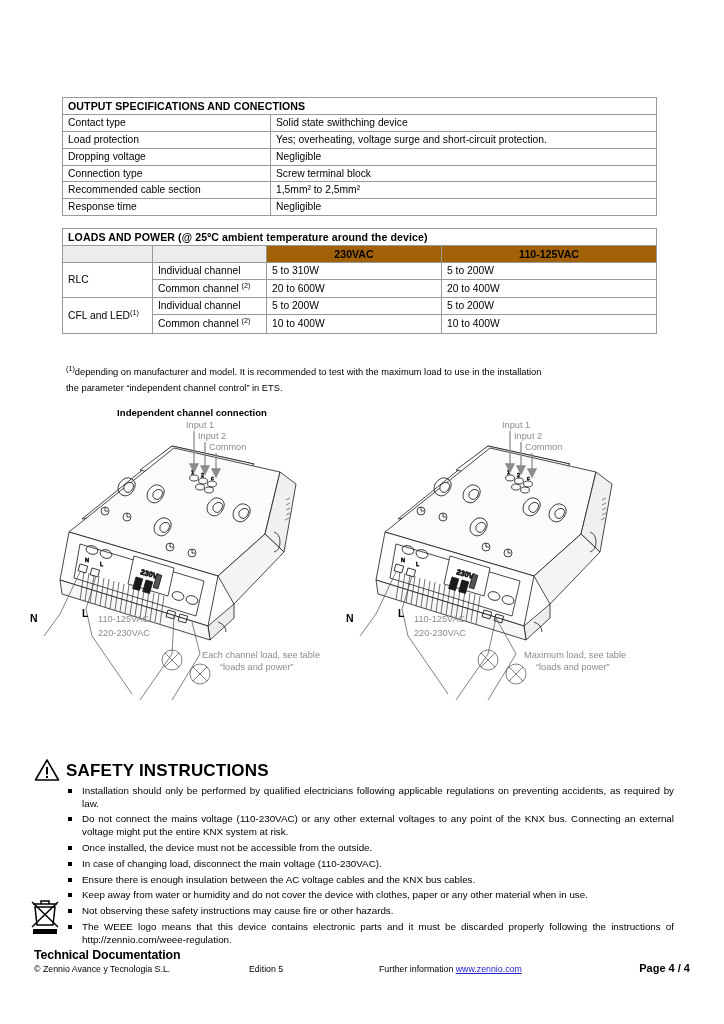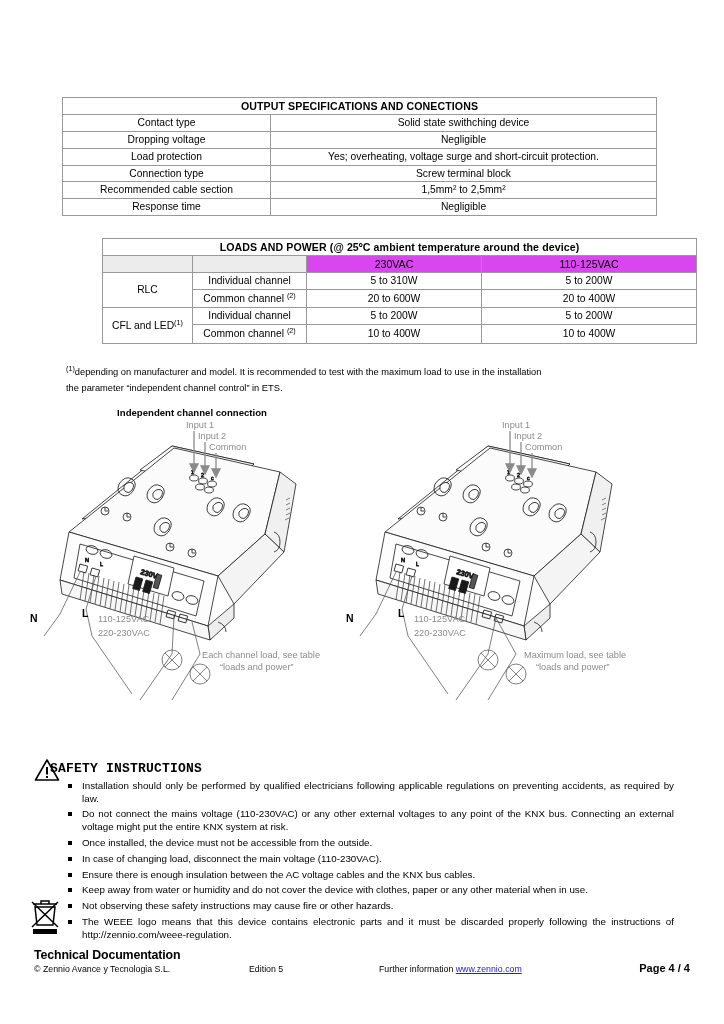--- a/index.html
+++ b/index.html
@@ -11,32 +11,31 @@
   .page{position:absolute;left:0;top:0;width:724px;height:1024px;}
 
   
   .tbl{position:absolute;border-collapse:collapse;table-layout:fixed;}
   .tbl td{
     border:1px solid #999;
     font-size:10.3px;
     padding:2px 5px;
     vertical-align:middle;
     line-height:1.15;
-    text-align:center;
   }
   .tbl td.hdr{
     font-weight:bold;font-size:10.6px;
     background:#fff;letter-spacing:.1px;
   }
   .tbl td.subhdr{
-    font-weight:normal;text-align:center;background:#d946ef;font-size:10.6px;
+    font-weight:bold;text-align:center;background:#a16207;font-size:10.6px;
   }
   .tbl td.shade{background:#ececec;}
   #table-output{left:62px;top:97px;width:594px;}
-  #table-loads{left:62px;top:238px;width:594px;margin-left:40px;}
+  #table-loads{left:62px;top:228px;width:594px;}
   sup{font-size:7.2px;vertical-align:super;}
 
   
   .footnotes{
     position:absolute;left:62px;top:360px;width:600px;
     font-size:9.3px;line-height:1.33;
   }
   .footnotes p{margin:4px;}
   .footnotes .ind{padding-left:0;}
 
@@ -50,22 +49,22 @@
     font-size:9.6px;font-weight:bold;
   }
   .diag svg{position:absolute;left:0;top:0;}
   .lbl{font-size:9.2px;fill:#8b8b8b;font-family:"Liberation Sans",sans-serif;}
   .lbl-dark{font-size:10.5px;fill:#000;font-weight:bold;font-family:"Liberation Sans",sans-serif;}
   .cap{font-size:9.2px;fill:#8b8b8b;font-family:"Liberation Sans",sans-serif;}
 
   
   #safety{position:absolute;left:34px;top:757px;width:640px;}
   .safety-head{
-    font-size:13px;font-weight:bold;letter-spacing:.2px;
-    margin-left:16px;padding-top:4px;font-family:Liberation Mono, monospace;
+    font-size:17px;font-weight:bold;letter-spacing:.2px;
+    margin-left:32px;padding-top:4px;
   }
   .warn-tri{position:absolute;left:0px;top:1px;width:26px;height:24px;}
   ul.safety-list{
     list-style:none;margin:4px 0 0 0;padding:0 0 0 32px;
   }
   ul.safety-list li{
     position:relative;font-size:9.8px;line-height:1.29;
     margin-bottom:3.2px;padding-left:16px;text-align:justify;
   }
   ul.safety-list li::before{
@@ -99,26 +98,26 @@
       </colgroup>
     <tbody>
       <tr>
         <td class="hdr" colspan="2">OUTPUT SPECIFICATIONS AND CONECTIONS</td>
       </tr>
       <tr>
         <td>Contact type</td>
         <td>Solid state swithching device</td>
       </tr>
       <tr>
+        <td>Load protection</td>
+        <td>Yes; overheating, voltage surge and short-circuit protection.</td>
+      </tr>
+      <tr>
         <td>Dropping voltage</td>
         <td>Negligible</td>
-      </tr>
-      <tr>
-        <td>Load protection</td>
-        <td>Yes; overheating, voltage surge and short-circuit protection.</td>
       </tr>
       <tr>
         <td>Connection type</td>
         <td>Screw terminal block</td>
       </tr>
       <tr>
         <td>Recommended cable section</td>
         <td>1,5mm² to 2,5mm²</td>
       </tr>
       <tr>

